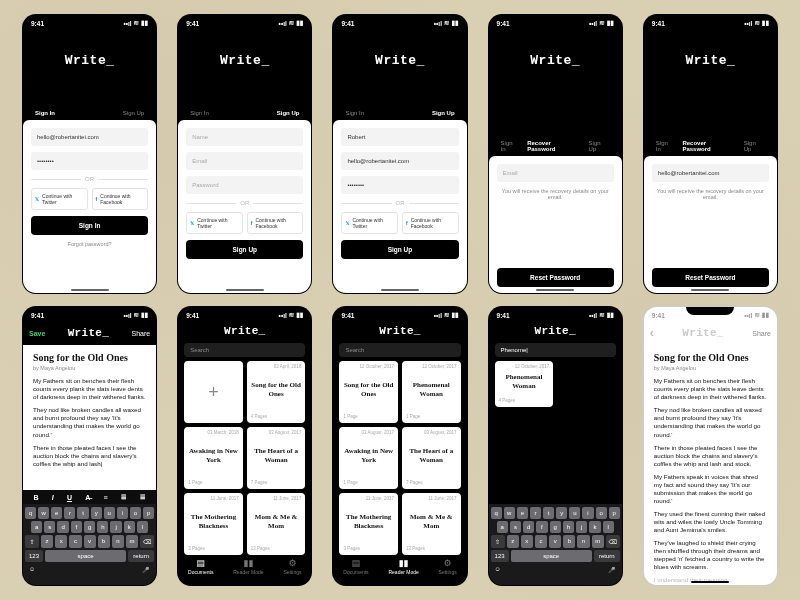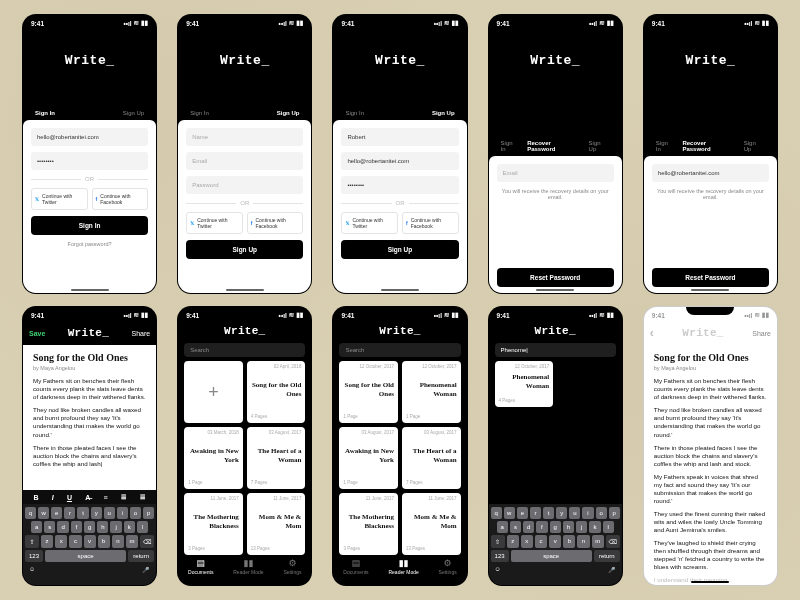--- a/index.html
+++ b/index.html
@@ -212,21 +212,21 @@
     border-radius:4px;
     position:relative;
     padding:4px;
     display:flex;
     flex-direction:column;
     justify-content:space-between;
     min-height:46px;
   }
   .libcard.add { align-items:center; justify-content:center; color:#888; font-size:18px; font-weight:200; }
   .libcard .date { position:absolute; top:3px; right:4px; font-size:4.5px; color:#aaa; }
-  .libcard .title { font-family: Georgia, serif; font-weight:700; font-size:7px; text-align:right; align-self:center; margin:auto; line-height:1.15;}
+  .libcard .title { font-family: Georgia, serif; font-weight:700; font-size:7px; text-align:center; align-self:center; margin:auto; line-height:1.15;}
   .libcard .pages { font-size:4.5px; color:#aaa; }
   .tabbar {
     display:flex;
     justify-content:space-around;
     align-items:center;
     padding:4px 0 10px;
     font-size:5px;
     color:#777;
   }
   .tabbar .tb { display:flex; flex-direction:column; align-items:center; gap:1px; }

